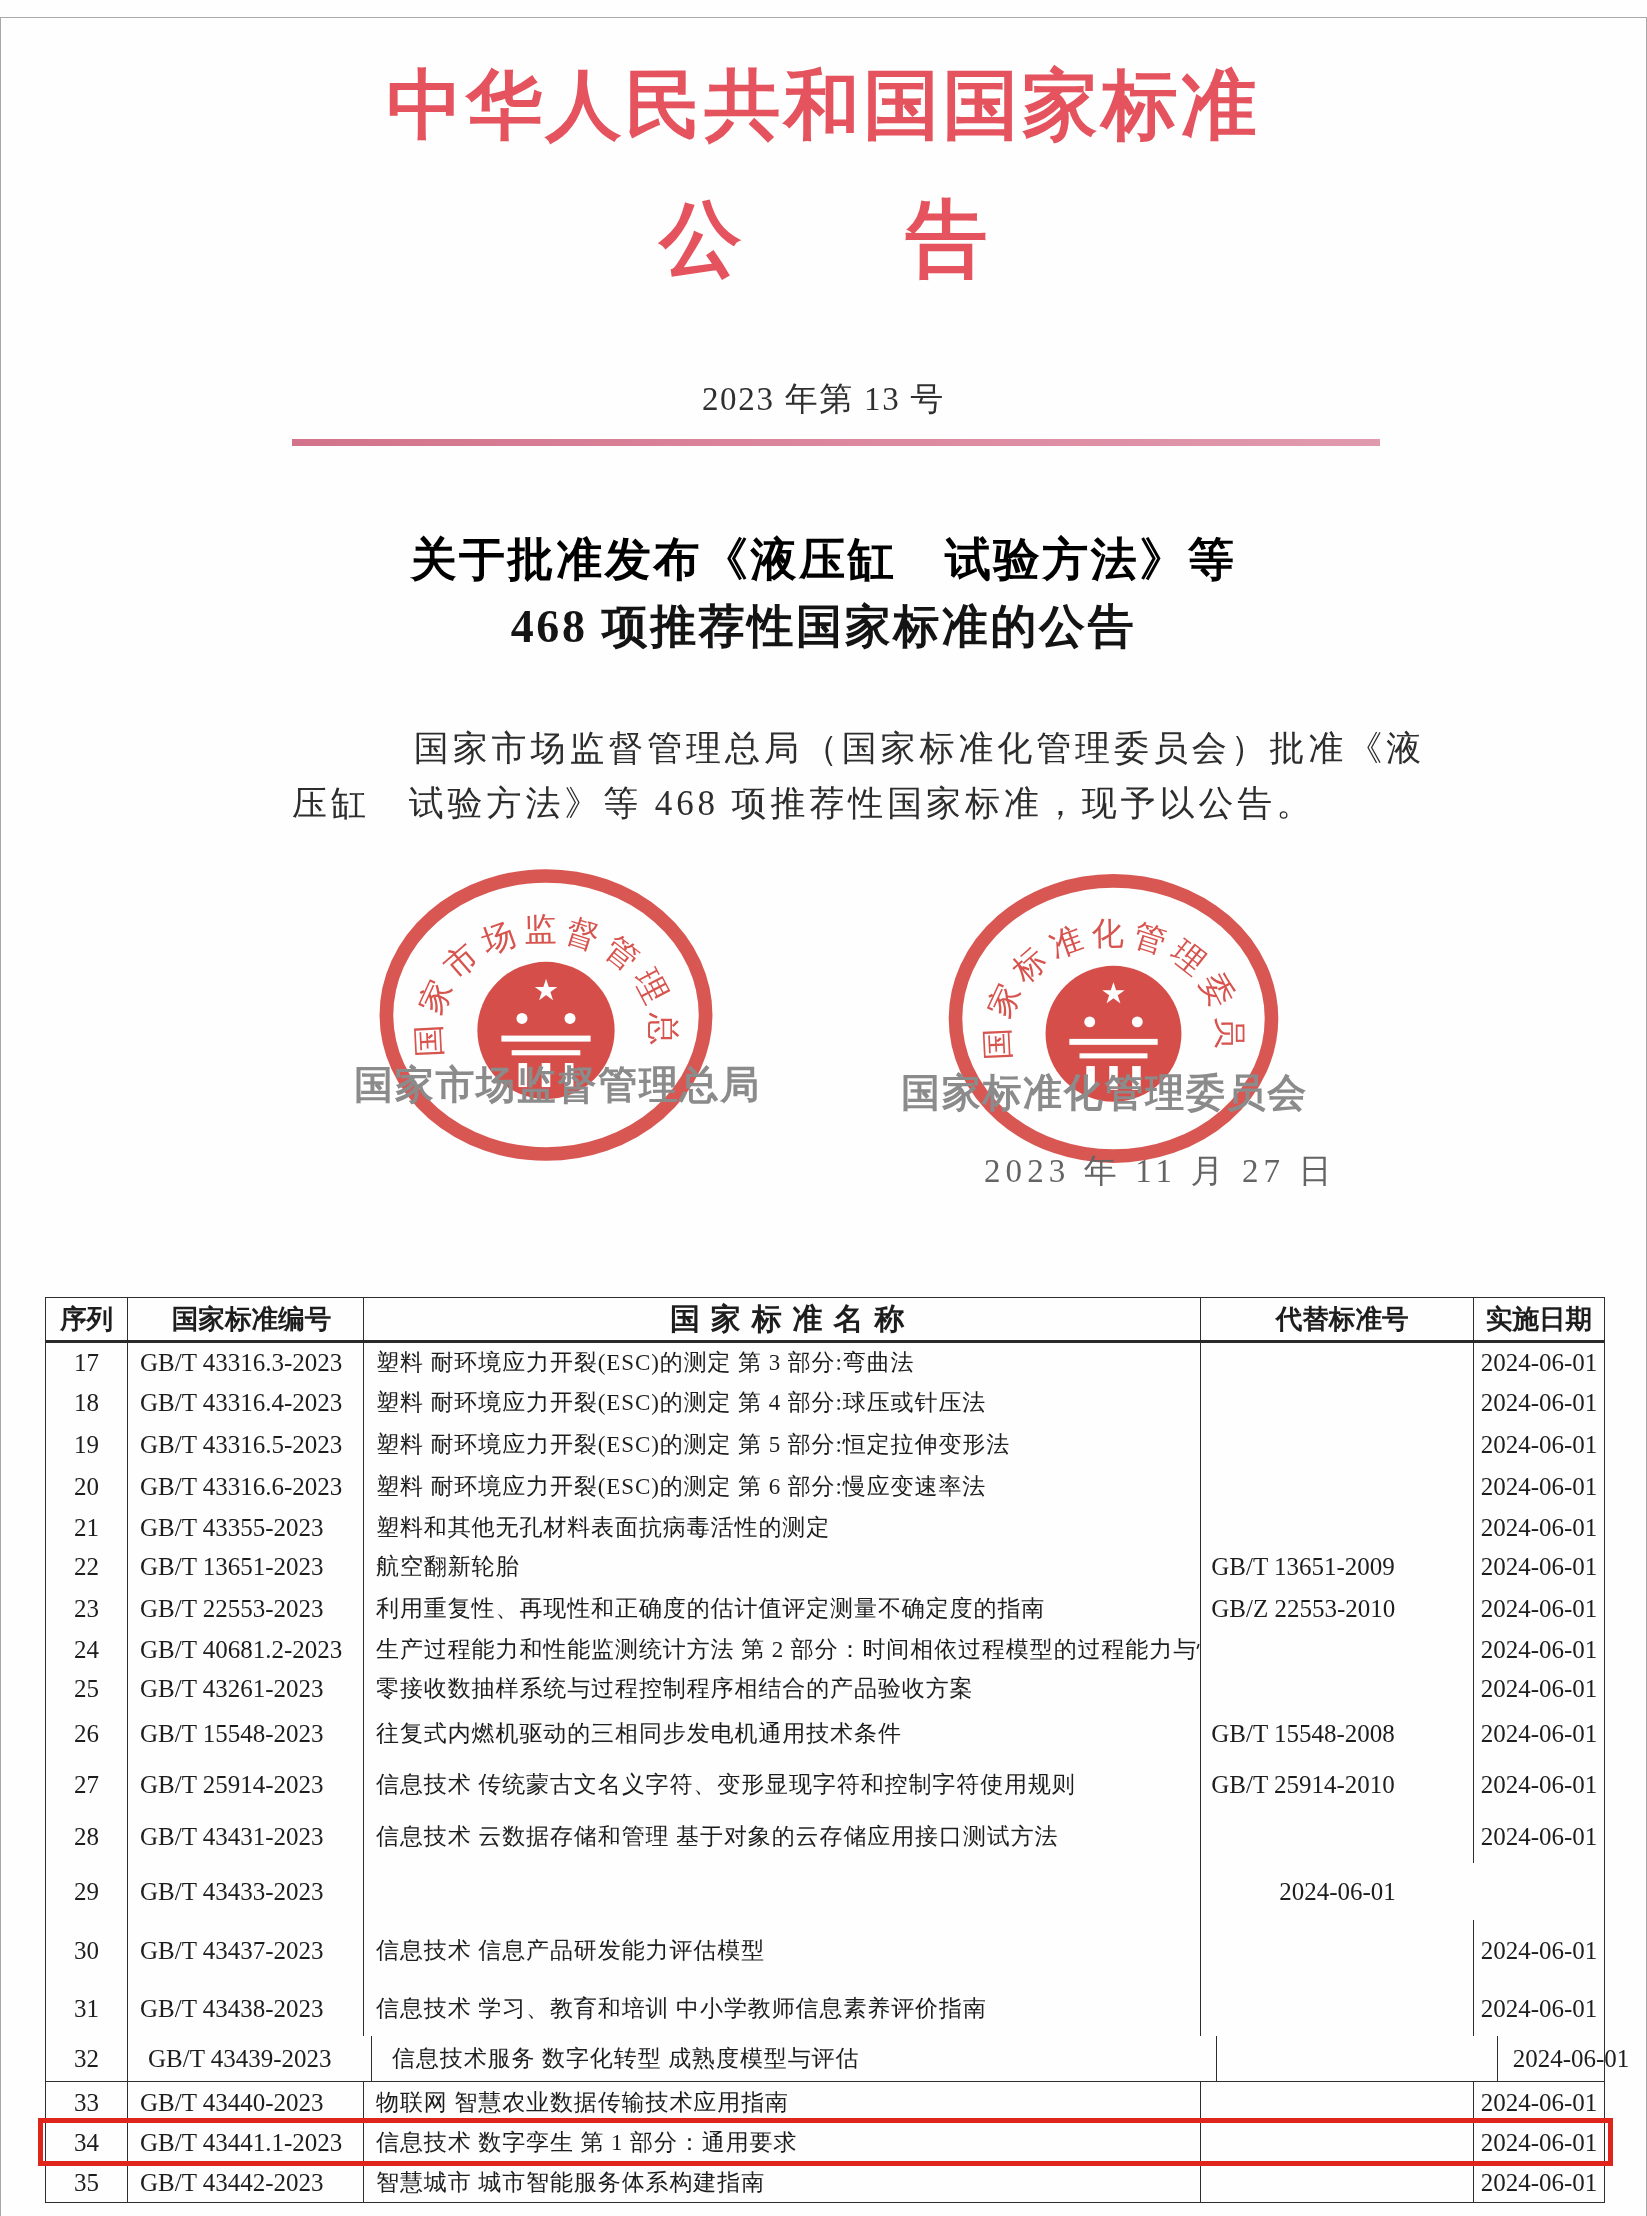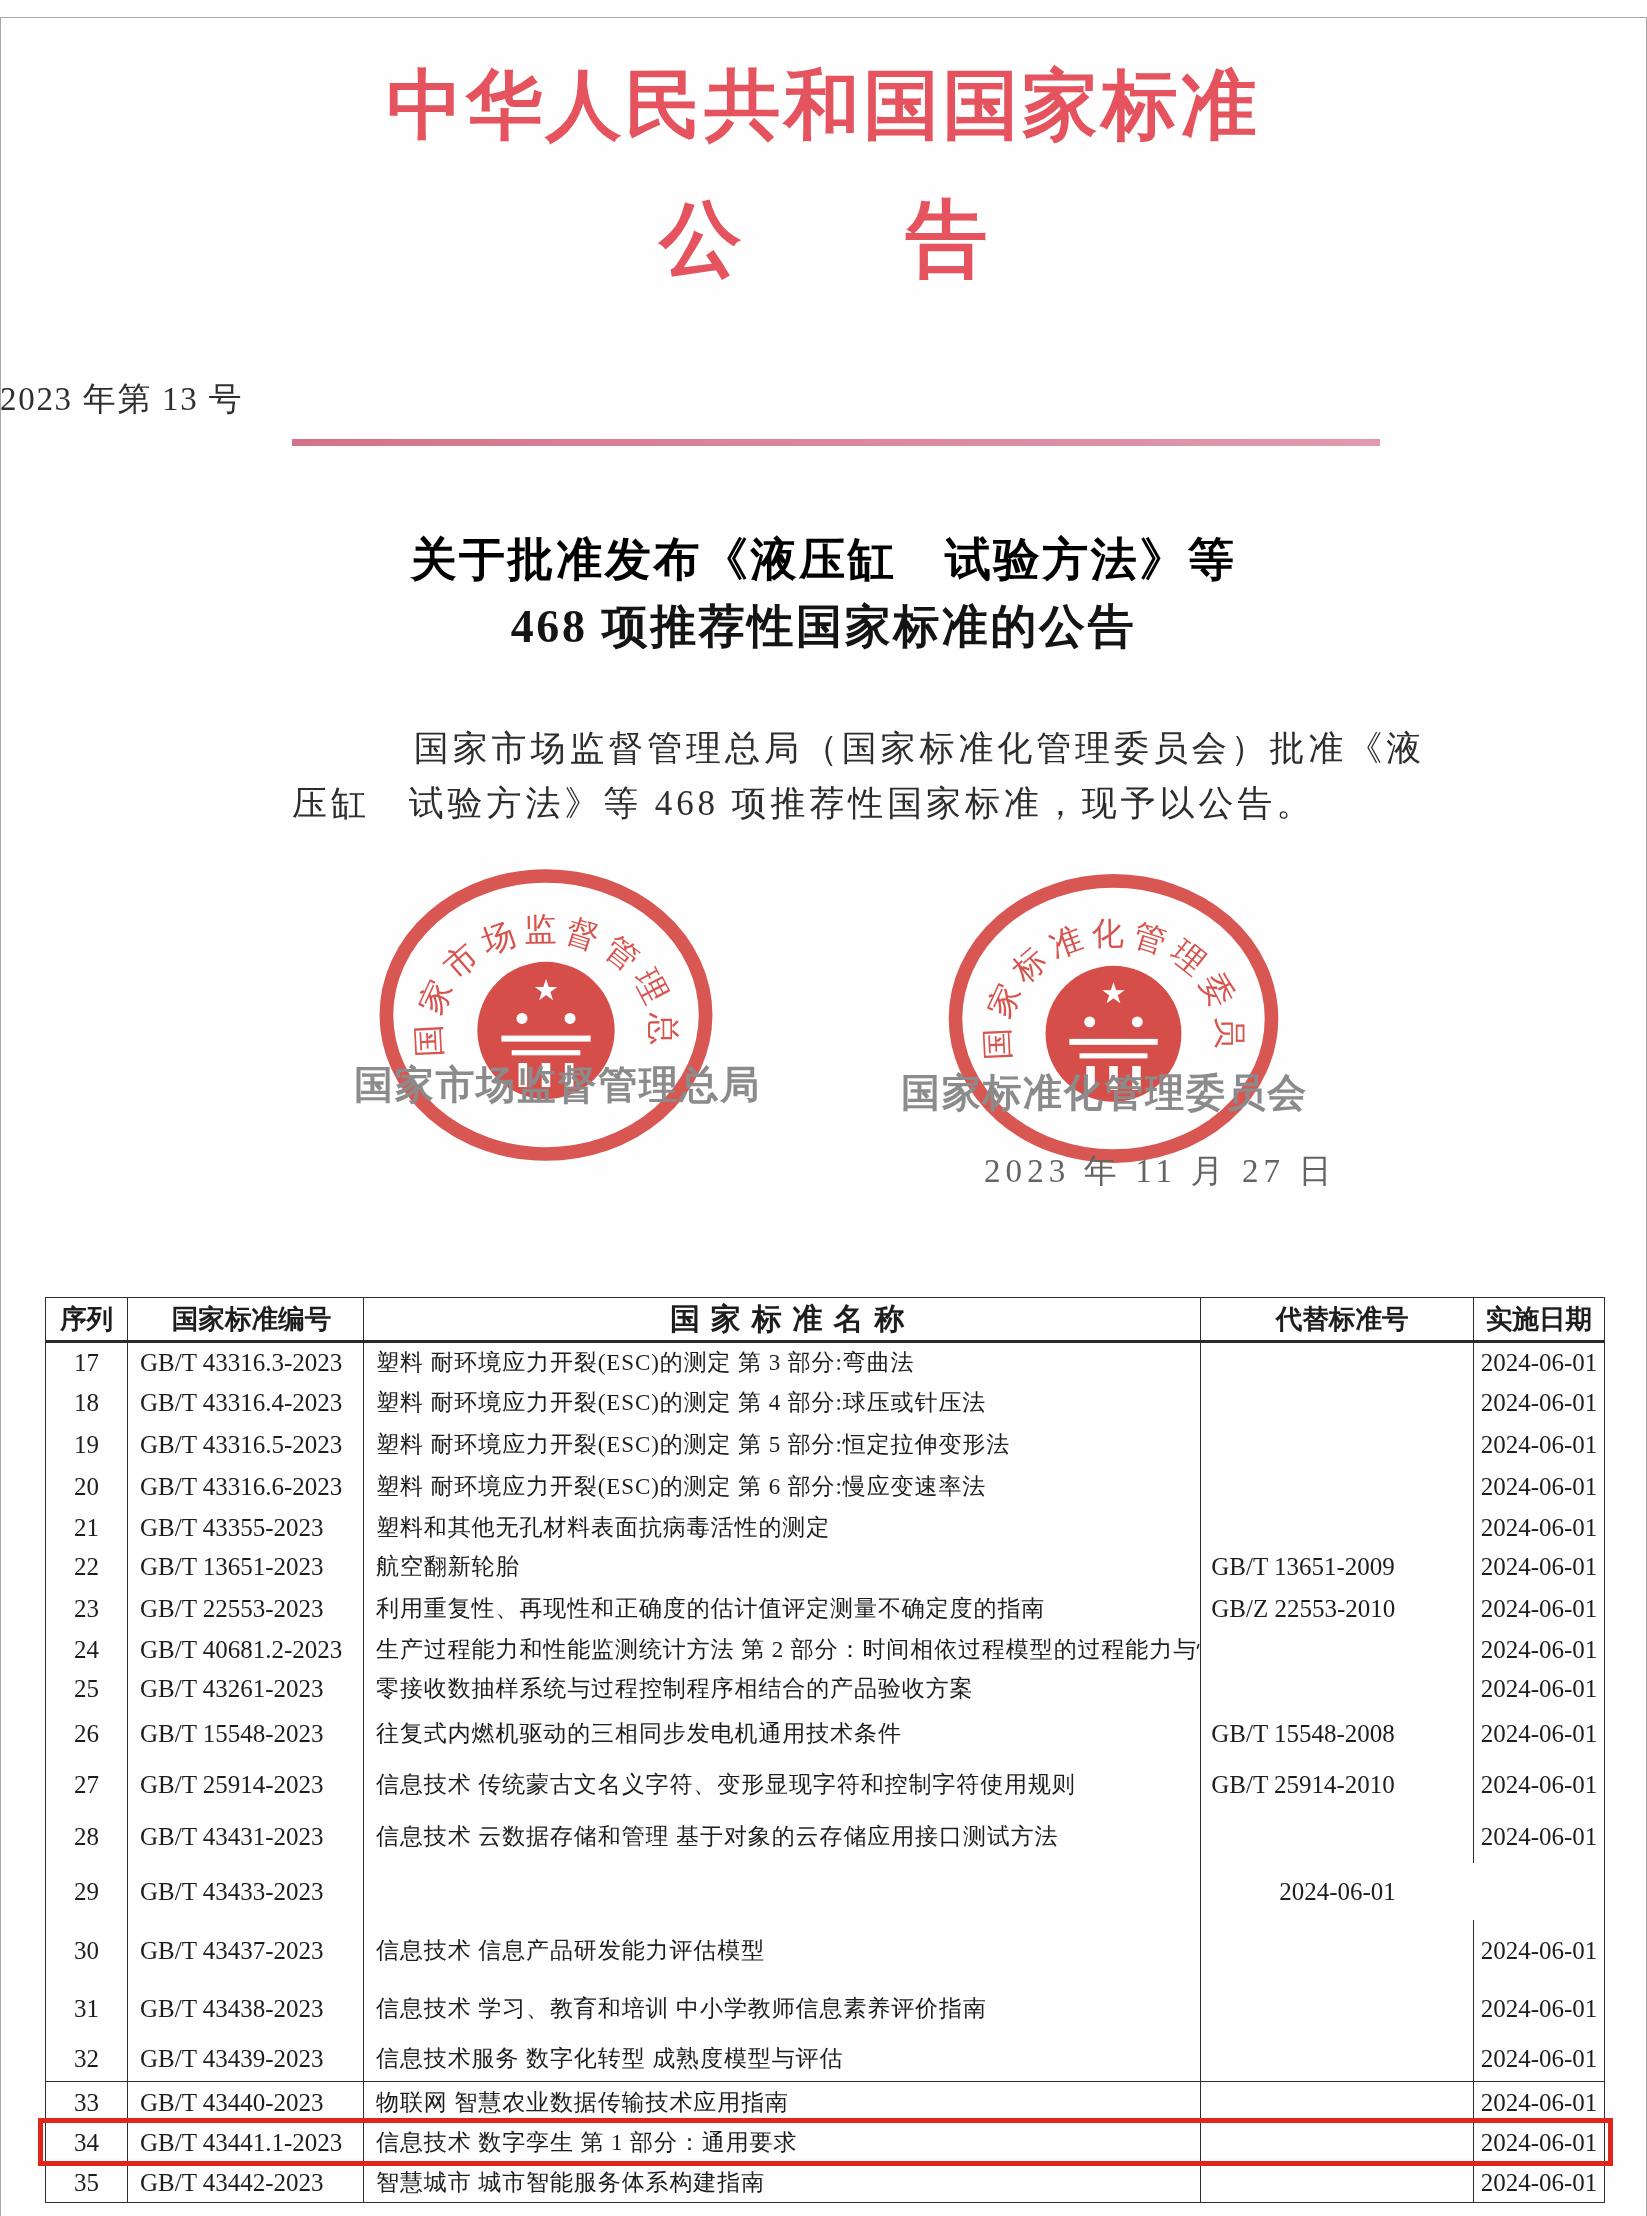--- a/index.html
+++ b/index.html
@@ -11,21 +11,21 @@
 
   .doc-title{
     position:absolute;left:0;top:67px;width:100%;text-align:center;
     font-size:76px;font-weight:bold;color:#e5545e;letter-spacing:3.4px;line-height:1;
   }
   .announcement{
     position:absolute;left:0;top:199px;width:100%;text-align:center;
     font-size:82px;font-weight:bold;color:#e5545e;line-height:1;
   }
   .doc-number{
-    position:absolute;left:0;top:383px;width:100%;
+    position:absolute;left:0;top:383px;width:100%;text-align:center;
     font-size:33px;color:#2f2f2f;letter-spacing:1.7px;line-height:1;
   }
   .red-line{
     position:absolute;left:292px;top:439px;width:1088px;height:6.9px;
     background:linear-gradient(90deg,#d2738b,#dd89a0 55%,#e09aad);
   }
   .heading-1{
     position:absolute;left:0;top:537px;width:100%;text-align:center;
     font-size:46px;font-weight:bold;color:#000000;letter-spacing:2.6px;line-height:1;
   }
@@ -80,21 +80,21 @@
   .t-body .t-row:nth-child(6){height:39px;}
   .t-body .t-row:nth-child(7){height:44px;}
   .t-body .t-row:nth-child(8){height:39px;}
   .t-body .t-row:nth-child(9){height:39px;}
   .t-body .t-row:nth-child(10){height:50px;}
   .t-body .t-row:nth-child(11){height:52px;}
   .t-body .t-row:nth-child(12){height:53px;}
   .t-body .t-row:nth-child(13){height:57px;}
   .t-body .t-row:nth-child(14){height:61px;}
   .t-body .t-row:nth-child(15){height:55px;}
-  .t-body .t-row:nth-child(16){height:45px;border-bottom:1.7px solid #2e2e2e;}
+  .t-body .t-row:nth-child(16){height:45px;border-bottom:1.7px solid #2e2e2e;gap:8px;}
   .t-body .t-row:nth-child(17){height:40px;border-bottom:1.7px solid #2e2e2e;}
   .t-body .t-row:nth-child(18){height:39px;border-bottom:1.7px solid #2e2e2e;}
   .t-body .t-row:nth-child(19){height:39px;}
 
   .t-row.hl{position:relative;}
   .t-row.hl::after{
     content:"";position:absolute;left:-7.7px;right:-8.6px;top:-5.1px;bottom:-4.3px;
     border:5.1px solid #e0251c;z-index:4;pointer-events:none;
   }
 </style>

